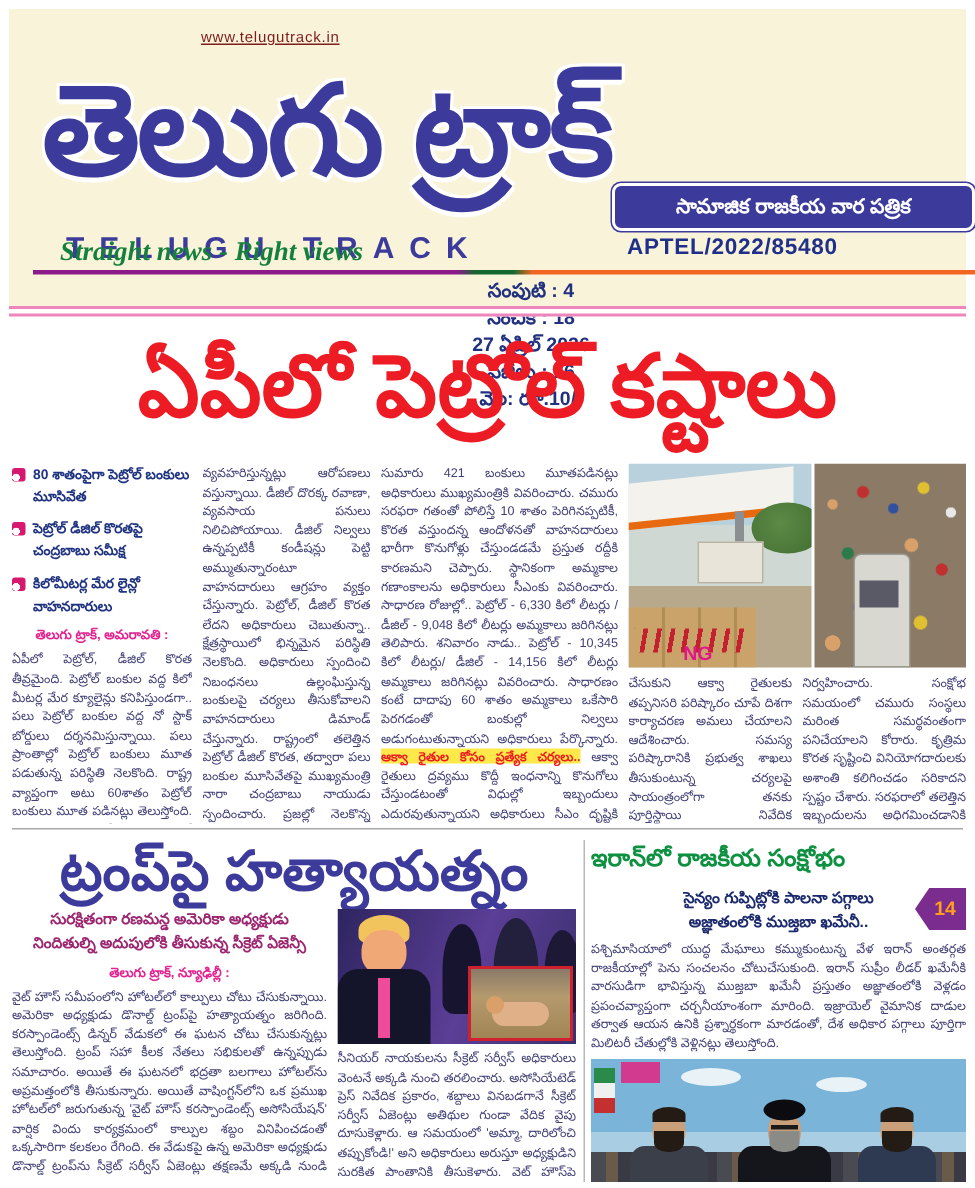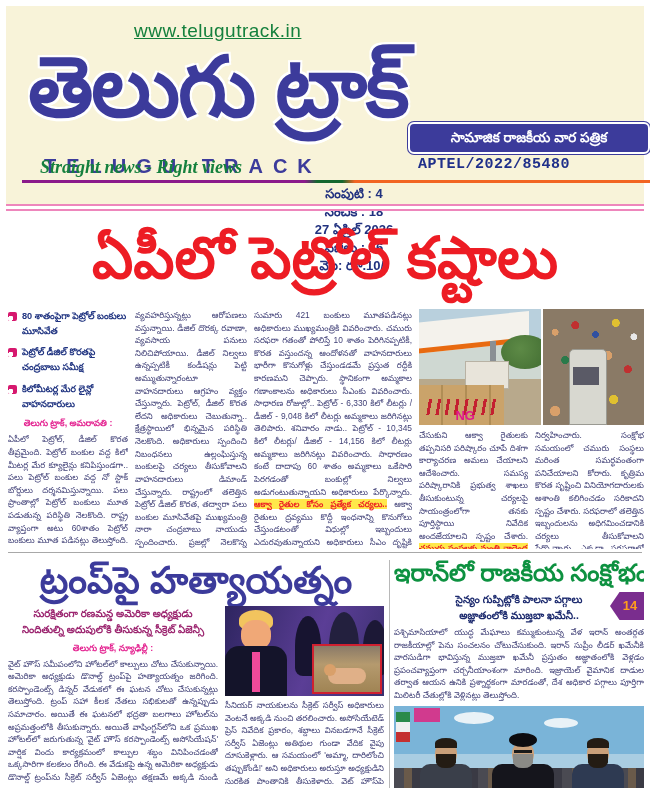--- a/index.html
+++ b/index.html
@@ -1,32 +1,32 @@
 <!DOCTYPE html>
 <html><head>
 <meta charset="utf-8">
 <style>
   html,body{margin:0;padding:0;background:#fff;}
   .page{position:relative;width:650px;height:792px;background:#ffffff;overflow:hidden;
         font-family:"Liberation Sans",sans-serif;}
 
   
   .masthead{position:absolute;left:6px;top:6px;right:6px;height:199px;background:#f8f3d9;}
-  .site-url{position:absolute;left:128px;top:14px;font-size:19px;color:#15803d;
+  .site-url{position:absolute;left:128px;top:14px;font-size:10px;color:#7f1d1d;
             text-decoration:underline;letter-spacing:.5px;}
   .logo-telugu{position:absolute;left:22px;top:22px;width:618px;height:122px;
                font-size:84px;font-weight:bold;color:#3c3b9b;white-space:nowrap;overflow:hidden;
                line-height:118px;letter-spacing:-2px;
                text-shadow:-2px -2px 0 #fff,2px -2px 0 #fff,-2px 2px 0 #fff,2px 2px 0 #fff,0 3px 0 #fff;}
   .logo-english{position:absolute;left:38px;top:149px;font-size:20px;font-weight:bold;
                 color:#3c3b9b;letter-spacing:10px;}
   .ribbon{position:absolute;left:402px;top:116px;width:238px;height:28px;background:#3c3b9b;
           border:2px solid #fff;border-radius:6px;box-shadow:0 0 0 1px #3c3b9b;
           color:#fff;font-size:13.5px;font-weight:bold;text-align:center;line-height:28px;}
-  .regno{position:absolute;left:412px;top:150px;font-size:15px;font-weight:bold;color:#1f2f8a;letter-spacing:.5px;font-family:Liberation Mono, monospace;}
+  .regno{position:absolute;left:412px;top:150px;font-size:15px;font-weight:bold;color:#1f2f8a;letter-spacing:.5px;}
   .tagline{position:absolute;left:34px;top:151px;font-size:18px;font-weight:bold;font-style:italic;
            color:#15803d;font-family:"Liberation Serif",serif;}
   .grad-rule{position:absolute;left:16px;top:174px;width:628px;height:3px;
              background:linear-gradient(90deg,#8b1a8b 0%,#8b1a8b 45%,#14672e 47%,#14672e 51%,#f26522 53%,#f26522 100%);}
   .issue-row{position:absolute;left:8px;right:8px;top:180px;height:22px;display:flex;
              justify-content:space-between;padding:0 22px 0 80px;align-items:center;flex-direction:column;}
   .issue-row span{font-size:13px;font-weight:bold;color:#21317f;}
   .pink-double{position:absolute;left:6px;top:204px;right:6px;height:3px;background:#fff;
                border-top:2px solid #ee86bc;border-bottom:2px solid #ee86bc;}
 
@@ -37,21 +37,21 @@
   .col{overflow:hidden;}
   .c1{flex:0 0 120px;} .c2{flex:0 0 112px;} .c3{flex:0 0 158px;} .c4{flex:1 1 auto;}
   .bodytext{font-size:8.4px;line-height:1.5;color:#3f3f76;text-align:justify;margin:0;}
   .bullet{display:flex;gap:5px;margin-bottom:7px;}
   .bullet-icon{flex:0 0 9px;width:9px;height:9px;margin-top:3px;border-radius:2px;
                background:radial-gradient(circle at 30% 70%,#fff 0 28%,#d6186e 30%);}
   .bullet-text{font-size:9.2px;font-weight:bold;color:#1f3380;line-height:1.6;}
   .dateline{text-align:center;font-size:8.8px;font-weight:bold;color:#e42290;margin:5px 0 3px 0;}
   .hl{background:#ffe84a;color:#ed1c24;font-weight:bold;}
 
-  .photo-row{display:flex;height:116px;gap:2px;margin-bottom:4px;}
+  .photo-row{display:flex;height:136px;gap:2px;margin-bottom:4px;}
   .ph{position:relative;overflow:hidden;}
   .pumpA{flex:1.2 1 0;background:linear-gradient(#b9d0dd 0 30%,#cfd8d2 30% 60%,#b8a98c 60%);}
   .pumpA .canopy{position:absolute;left:-6px;top:8px;width:95%;height:26px;background:#f4f2ec;
                  transform:skewY(-6deg);border-bottom:5px solid #e86a10;}
   .pumpA .pillar{position:absolute;left:58%;top:32px;width:6px;height:40px;background:#8a8f94;}
   .pumpA .foliage{position:absolute;right:-8px;top:26px;width:48px;height:34px;border-radius:50%;
                   background:radial-gradient(circle at 40% 40%,#5d8a46,#3f6a30);}
   .pumpA .kiosk{position:absolute;left:38%;top:52px;width:42px;height:26px;background:#e8e4da;border:1px solid #b8b2a4;}
   .pumpA .boxes{position:absolute;left:0;bottom:0;width:70%;height:40px;
                 background:repeating-linear-gradient(90deg,#caa36a 0 22px,#b08d55 22px 24px);}
@@ -95,21 +95,21 @@
   .trump-fig-face{position:absolute;left:16px;top:14px;width:30px;height:30px;border-radius:45%;background:#f0a877;}
   .trump-fig-suit{position:absolute;left:0px;top:40px;width:62px;height:50px;border-radius:14px 14px 0 0;background:#14142a;}
   .trump-fig-tie{position:absolute;left:27px;top:46px;width:8px;height:40px;background:#f04a9a;}
   .trump-inset{position:absolute;right:2px;bottom:2px;width:66px;height:46px;border:2px solid #cf2030;
                background:linear-gradient(#8a7a68,#b59a6e 40%,#a08454);}
   .inset-body{position:absolute;left:14px;bottom:8px;width:38px;height:16px;border-radius:8px;background:#e0b088;}
   .inset-head{position:absolute;left:10px;bottom:16px;width:12px;height:12px;border-radius:50%;background:#d9a06a;}
 
   
   .iran{position:absolute;left:394px;top:556px;width:250px;height:232px;overflow:hidden;}
-  .iran-headline{text-align:left;font-size:24px;font-weight:bold;color:#0d9140;
+  .iran-headline{text-align:left;font-size:16px;font-weight:bold;color:#0d9140;
                  line-height:34px;height:34px;white-space:nowrap;overflow:hidden;}
   .iran-subwrap{position:relative;margin-top:2px;height:34px;}
   .subhead-n{text-align:center;font-size:10.4px;font-weight:bold;color:#1c2a6e;line-height:1.5;}
   .page-tag{position:absolute;right:0;top:0;width:34px;height:28px;background:#7a2d8e;
             clip-path:polygon(28% 0,100% 0,100% 100%,28% 100%,0 50%);
             color:#ff9d1c;font-size:13px;font-weight:bold;text-align:center;line-height:28px;padding-left:6px;box-sizing:border-box;}
   .iran-photo{position:relative;height:88px;margin-top:4px;overflow:hidden;
               background:linear-gradient(#7ab4d8 0 55%,#a9cde2 55% 75%,#6b84a0 75%);}
   .cloud{position:absolute;background:#e9f2f7;border-radius:50%;}
   .crowd-band{position:absolute;left:0;bottom:0;width:100%;height:26px;

